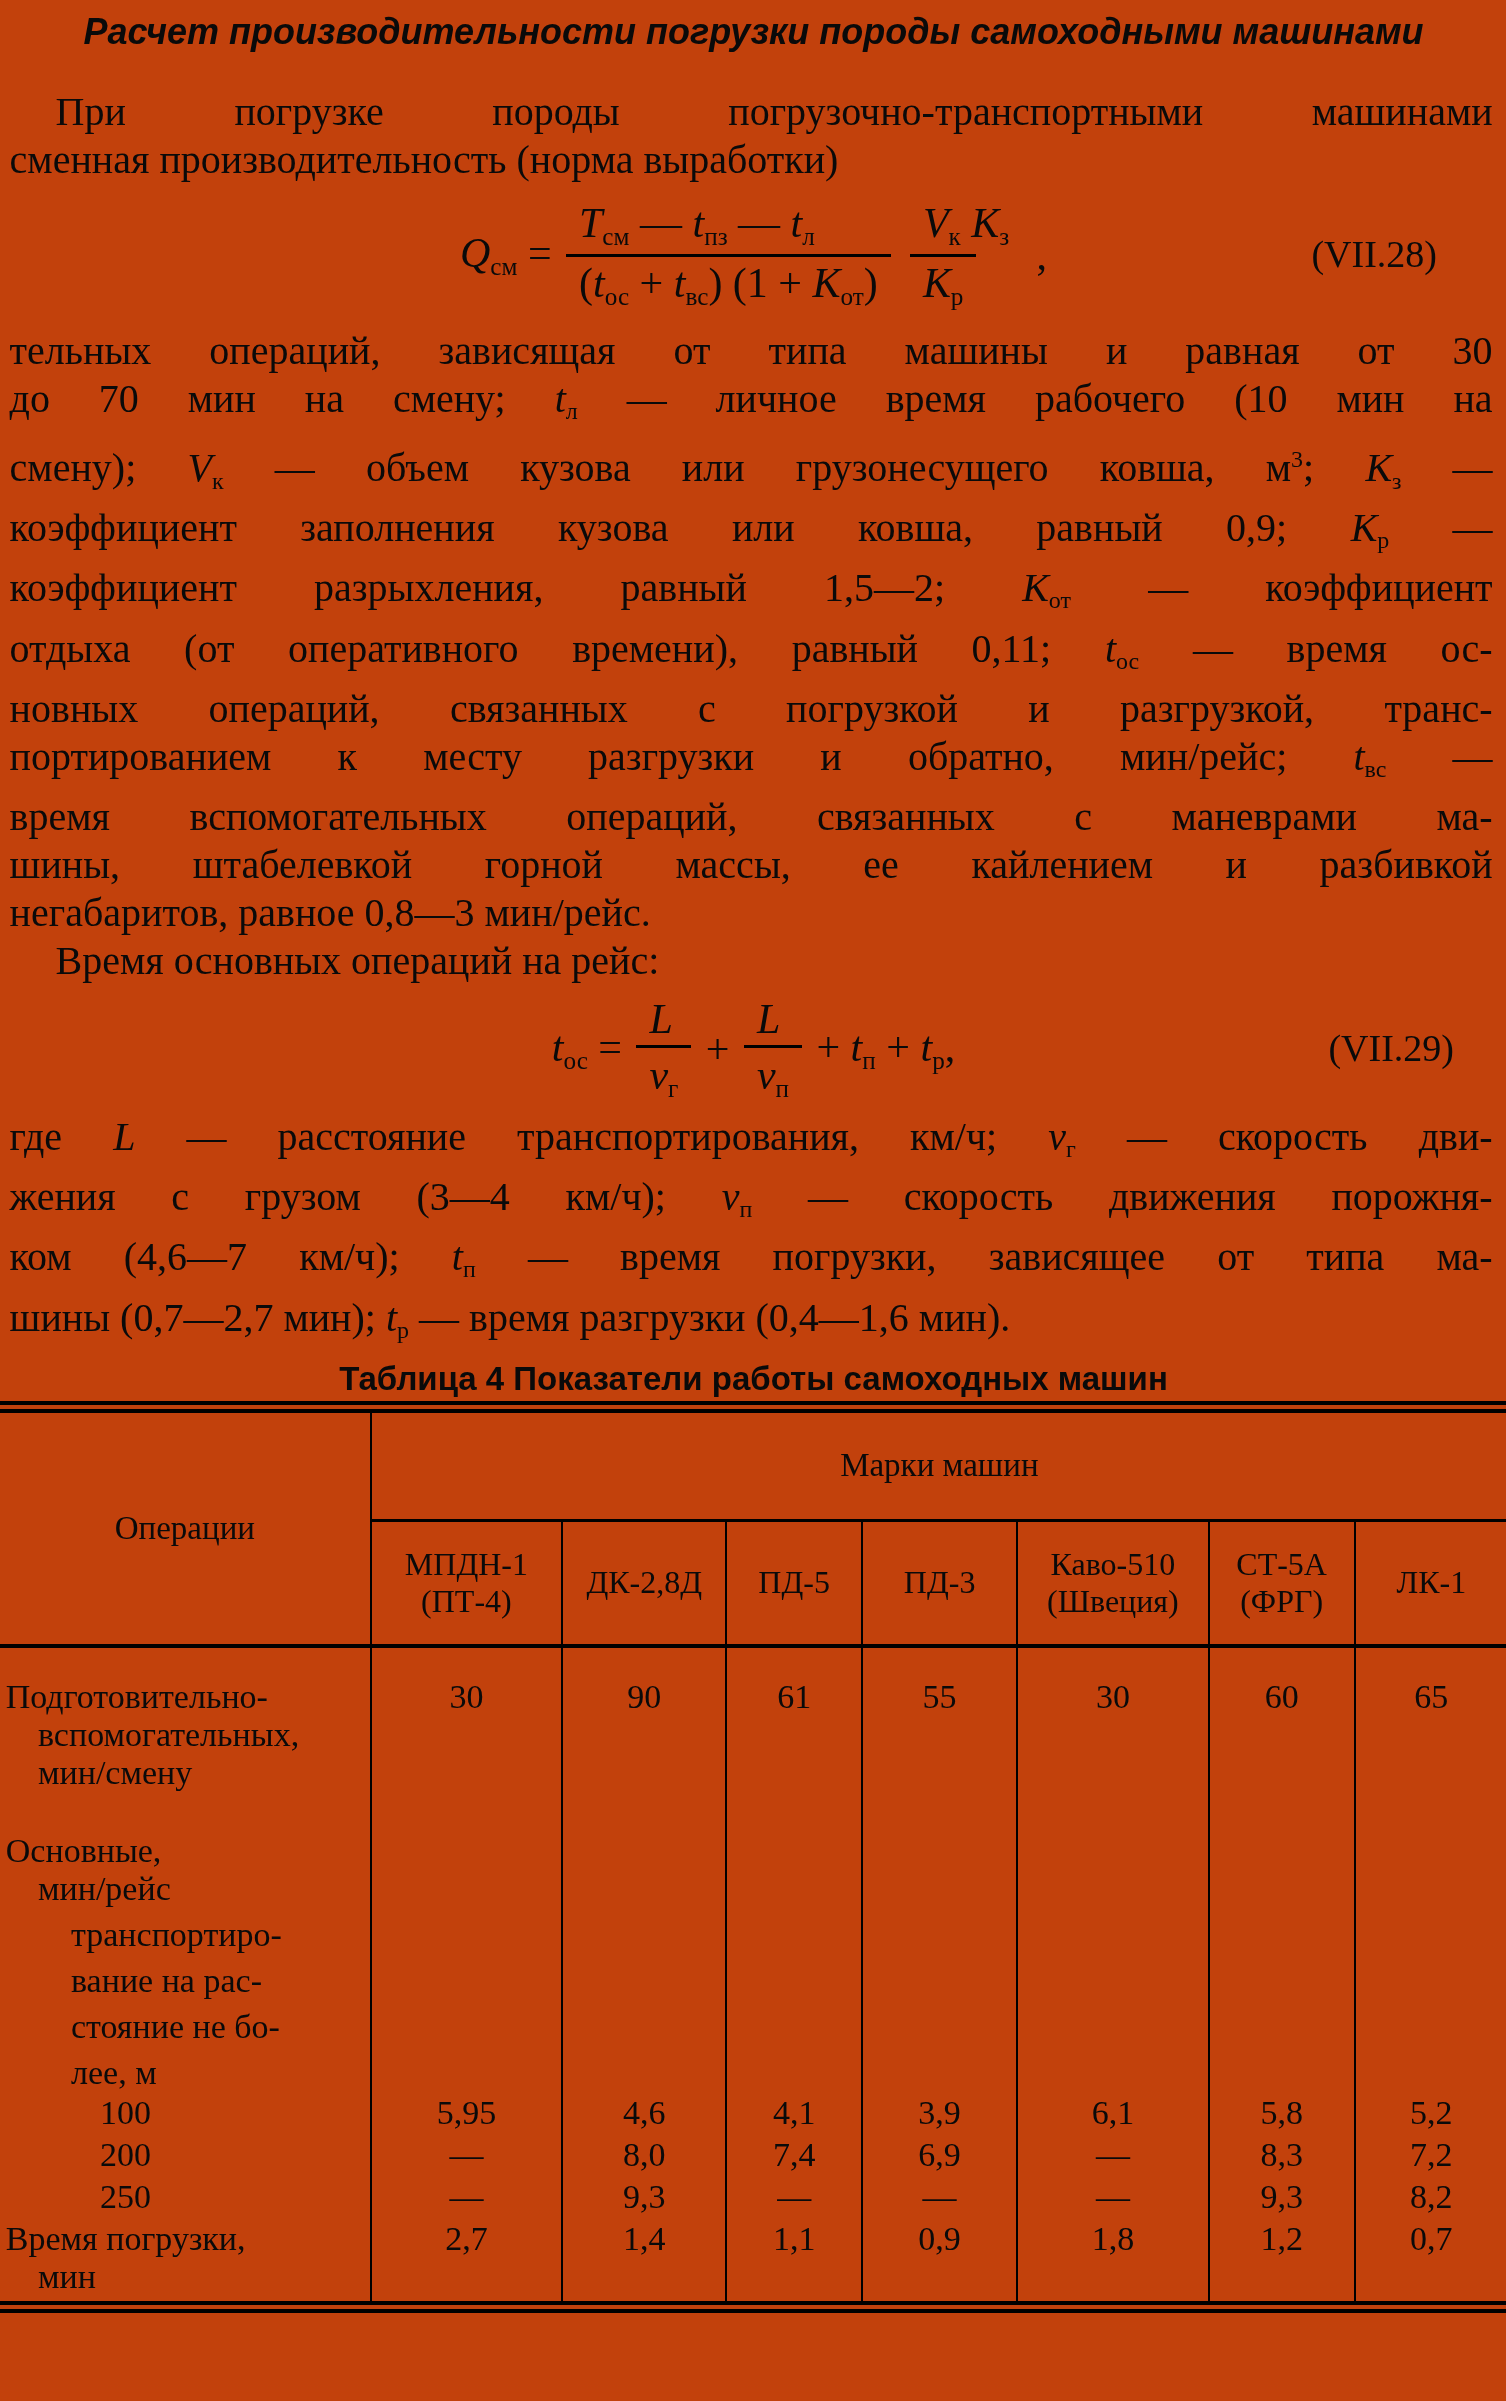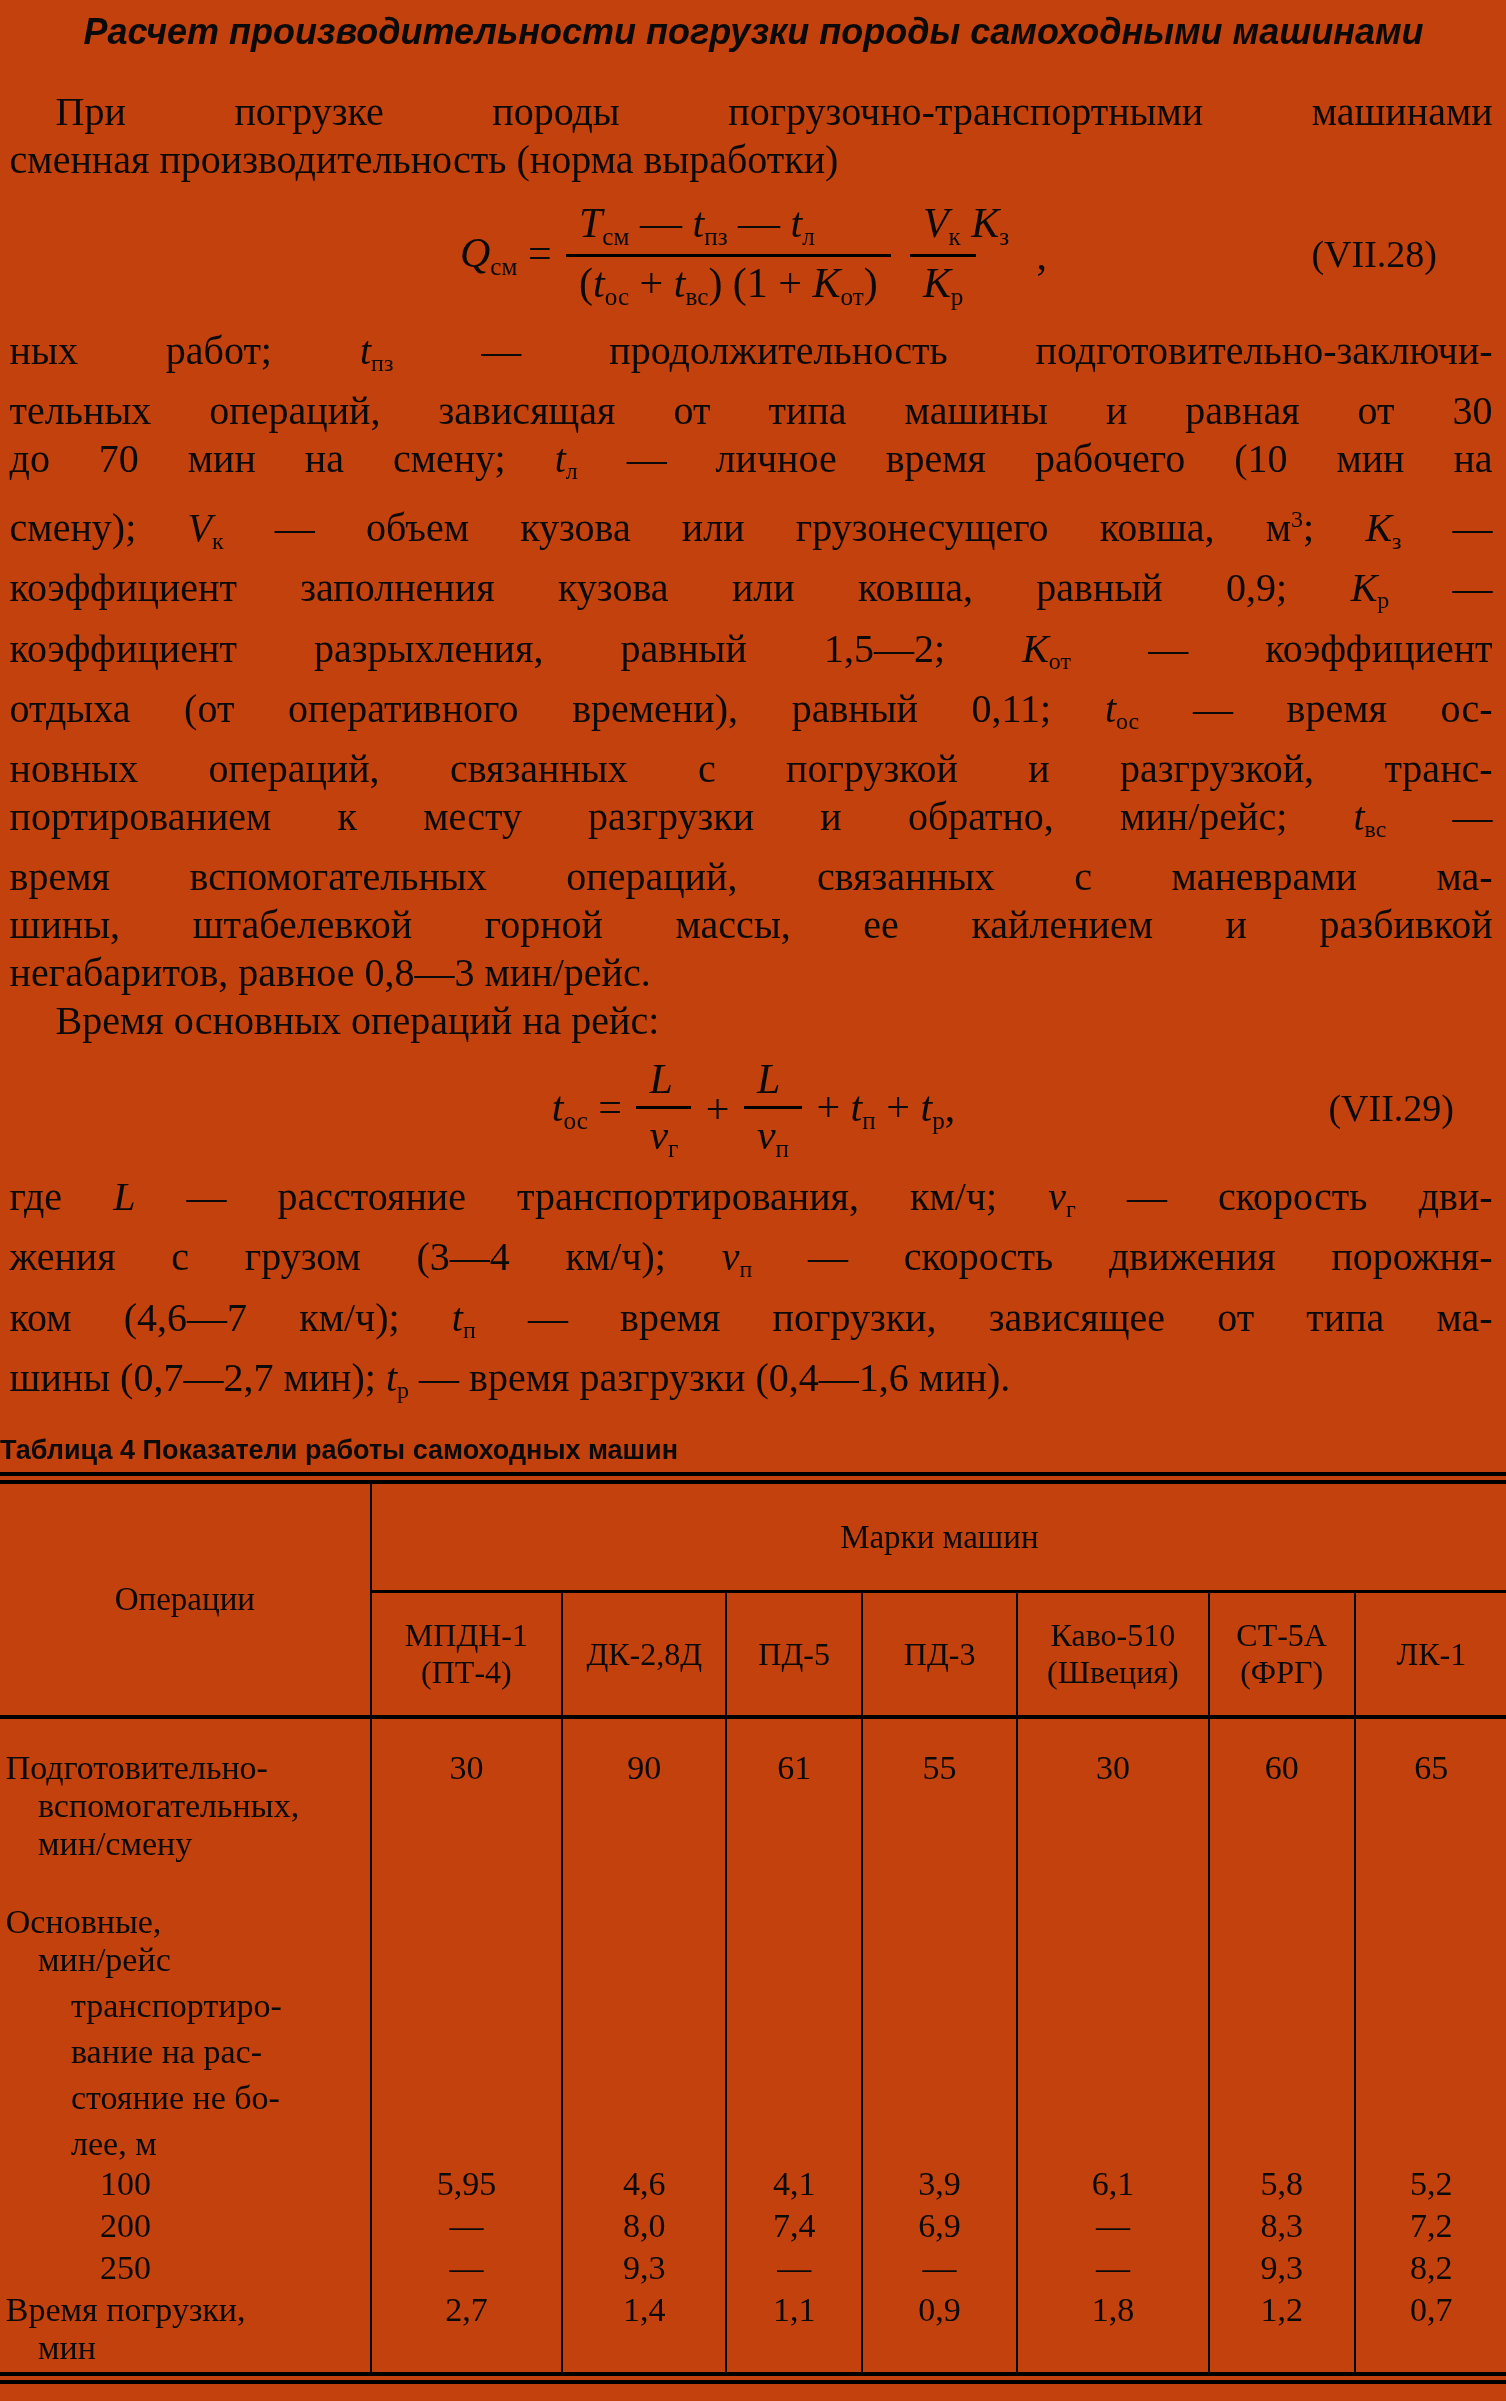--- a/index.html
+++ b/index.html
@@ -24,22 +24,22 @@
   .formula28{height:120px;margin:11.2px 0;}
   .formula29{height:112px;margin:8px 0;}
   .frac{display:inline-flex;flex-direction:column;align-items:flex-start;margin:0 9.6px;}
   .frac .num,.frac .den{padding:3.2px 13px;}
   .frac .den{border-top:3.2px solid #000;}
   .fpart{margin:0 4.8px;}
   .eqnum{position:absolute;top:50%;transform:translateY(-50%);font-size:38px;}
   .formula28 .eqnum{right:70px;}
   .formula29 .eqnum{right:53px;}
   
-  .caption{margin-top:17px;height:38px;font-family:"Liberation Sans",sans-serif;
-           font-weight:bold;font-size:27px;line-height:38px;}
+  .caption{margin-top:6px;height:38px;text-align:center;font-family:"Liberation Sans",sans-serif;
+           font-weight:bold;font-size:33px;line-height:38px;}
   
   table.data{width:100%;border-collapse:collapse;margin-top:3.2px;
              border-top:12px double #000;border-bottom:12px double #000;}
   table.data th,table.data td{font-weight:normal;}
   th.ops{border-right:2.4px solid #000;border-bottom:4.8px solid #000;
          font-size:33px;text-align:center;vertical-align:middle;}
   th.marks{border-bottom:3.2px solid #000;height:104px;font-size:33px;
            text-align:center;vertical-align:middle;}
   tr.machines th{height:120px;border-right:2.4px solid #000;border-bottom:4.8px solid #000;
                  font-size:32px;line-height:37px;text-align:center;vertical-align:middle;}
@@ -77,21 +77,20 @@
     </span>
     <span class="frac">
       <span class="num"><i>V</i><sub>к</sub> <i>К</i><sub>з</sub></span>
       <span class="den"><i>К</i><sub>р</sub></span>
     </span>
     <span class="fpart">,</span>
     <span class="eqnum">(VII.28)</span>
   </div>
 
   <div class="bodytext para2">
-      <div class="line">ных работ; <i>t</i><sub>пз</sub> — продолжительность подготовительно-заключи-</div>
       <div class="line">тельных операций, зависящая от типа машины и равная от 30</div>
       <div class="line">до 70 мин на смену; <i>t</i><sub>л</sub> — личное время рабочего (10 мин на</div>
       <div class="line">смену); <i>V</i><sub>к</sub> — объем кузова или грузонесущего ковша, м<sup>3</sup>; <i>К</i><sub>з</sub> —</div>
       <div class="line">коэффициент заполнения кузова или ковша, равный 0,9; <i>К</i><sub>р</sub> —</div>
       <div class="line">коэффициент разрыхления, равный 1,5—2; <i>К</i><sub>от</sub> — коэффициент</div>
       <div class="line">отдыха (от оперативного времени), равный 0,11; <i>t</i><sub>ос</sub> — время ос-</div>
       <div class="line">новных операций, связанных с погрузкой и разгрузкой, транс-</div>
       <div class="line">портированием к месту разгрузки и обратно, мин/рейс; <i>t</i><sub>вс</sub> —</div>
       <div class="line">время вспомогательных операций, связанных с маневрами ма-</div>
       <div class="line">шины, штабелевкой горной массы, ее кайлением и разбивкой</div>

